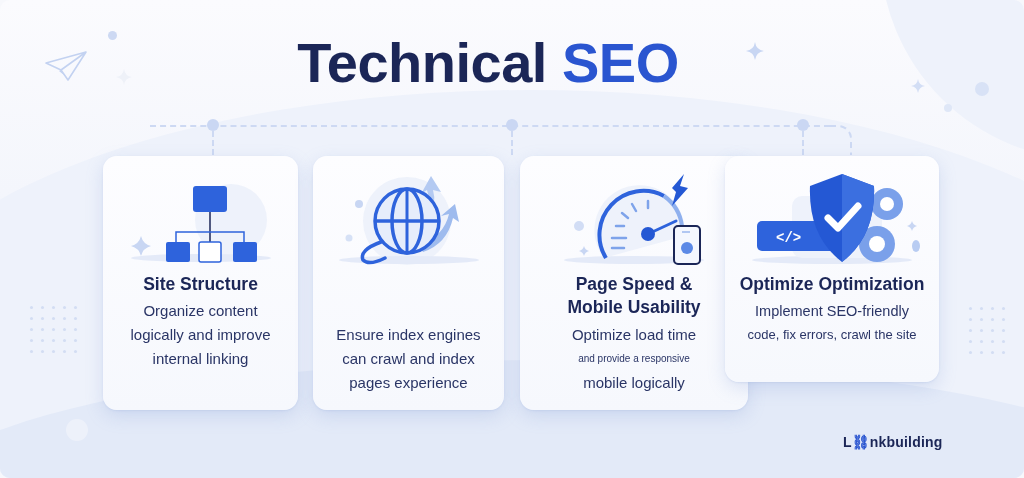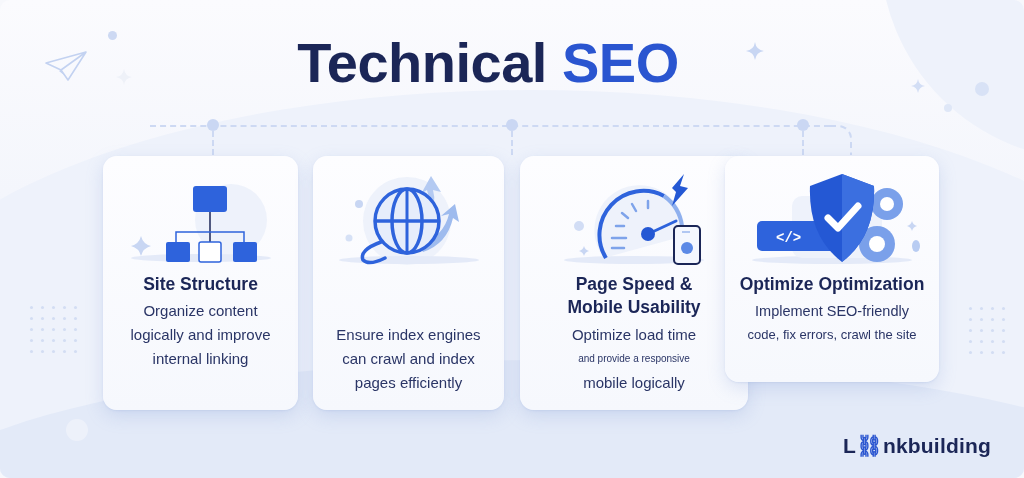--- a/index.html
+++ b/index.html
@@ -73,21 +73,21 @@
       font-size: 15px; line-height: 24px; color: #2a3566;
       padding: 0 16px;
     }
     .card1 { left: 103px; width: 195px; height: 254px; }
     .card2 { left: 313px; width: 191px; height: 254px; }
     .card3 { left: 520px; width: 228px; height: 254px; }
     .card4 { left: 725px; width: 214px; height: 226px; }
 
     .brand {
       position: absolute; left: 843px; top: 434px;
-      font-size: 21px; font-weight: bold; color: #1b2657;
+      font-size: 14px; font-weight: bold; color: #1b2657;
       letter-spacing: 0.2px;
     }
     .brand .link-glyph { color: #2a55d0; }
     .dotgrid { position: absolute; display: grid; gap: 6px; }
     .dotgrid span { width: 3px; height: 3px; border-radius: 50%; background: #d3ddf3; display:block; }
   </style>
 </head>
 <body>
 
 <div class="canvas">
@@ -213,21 +213,21 @@
         <line x1="56" y1="55" x2="120" y2="55" stroke="#2e63dc" stroke-width="3.5"></line>
         <line x1="88" y1="23" x2="88" y2="87" stroke="#2e63dc" stroke-width="3"></line>
         <path d="M62 76 Q40 84 44 94 Q50 100 66 92" fill="none" stroke="#2e63dc" stroke-width="3.5" stroke-linecap="round"></path>
       </svg>
     </div>
     <div class="card-title" style="top:117px">
     </div>
     <div class="card-desc" style="top:167px">
       <div>Ensure index engines</div>
       <div>can crawl and index</div>
-      <div>pages efficiently</div>
+      <div>pages experience</div>
     </div>
   </div>
 
   <div class="card card3">
     <div class="icon-area">
       <svg width="180" height="100" viewBox="0 0 180 100">
         <ellipse cx="90" cy="94" rx="70" ry="4" fill="#e4eaf8"></ellipse>
         <circle cx="35" cy="60" r="5" fill="#d2ddf5"></circle>
         <path d="M40 80 Q41 84 45 85 Q41 86 40 90 Q39 86 35 85 Q39 84 40 80Z" fill="#c8d6f3"></path>
         <path d="M60 92 A45 45 0 1 1 140 70" fill="#eef2fb"></path>

